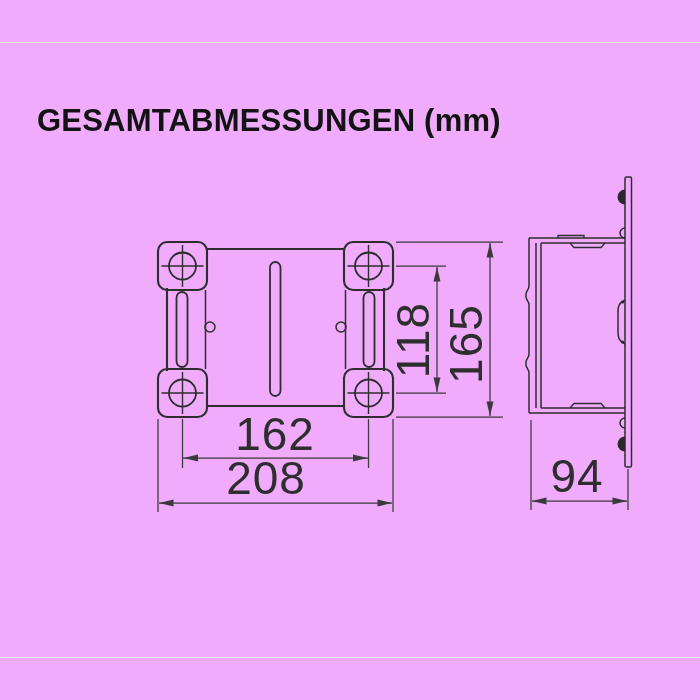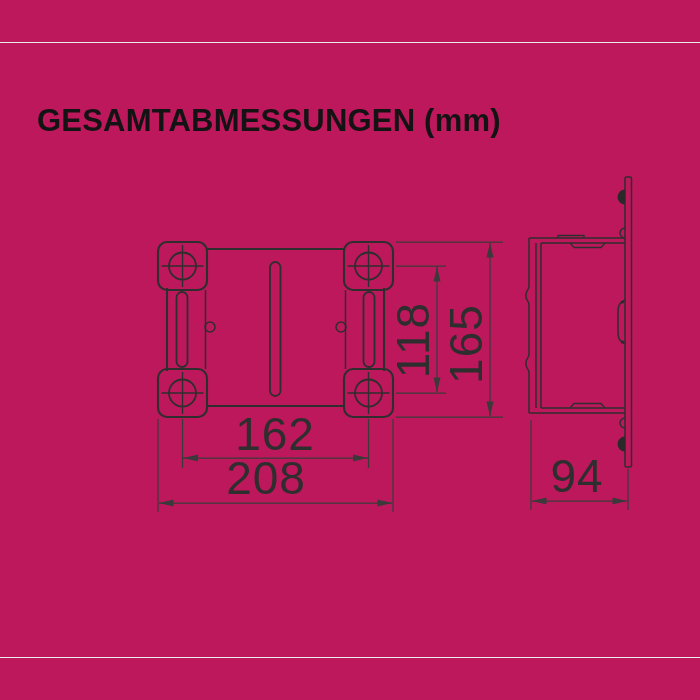--- a/index.html
+++ b/index.html
@@ -1,19 +1,19 @@
 <!DOCTYPE html>
 <html><head>
 <meta charset="utf-8">
 <style>
   html,body{margin:0;padding:0;background:#ffffff;}
   .page{
     position:relative;
     width:700px;height:700px;
-    background:#be185d;
+    background:#f0abfc;
     overflow:hidden;
     font-family:"Liberation Sans", sans-serif;
   }
   .frame-line{
     position:absolute;left:0;width:700px;height:1px;
     background:#ececec;
   }
   .frame-top{top:42px;}
   .frame-bottom{top:657px;}
   .title{

